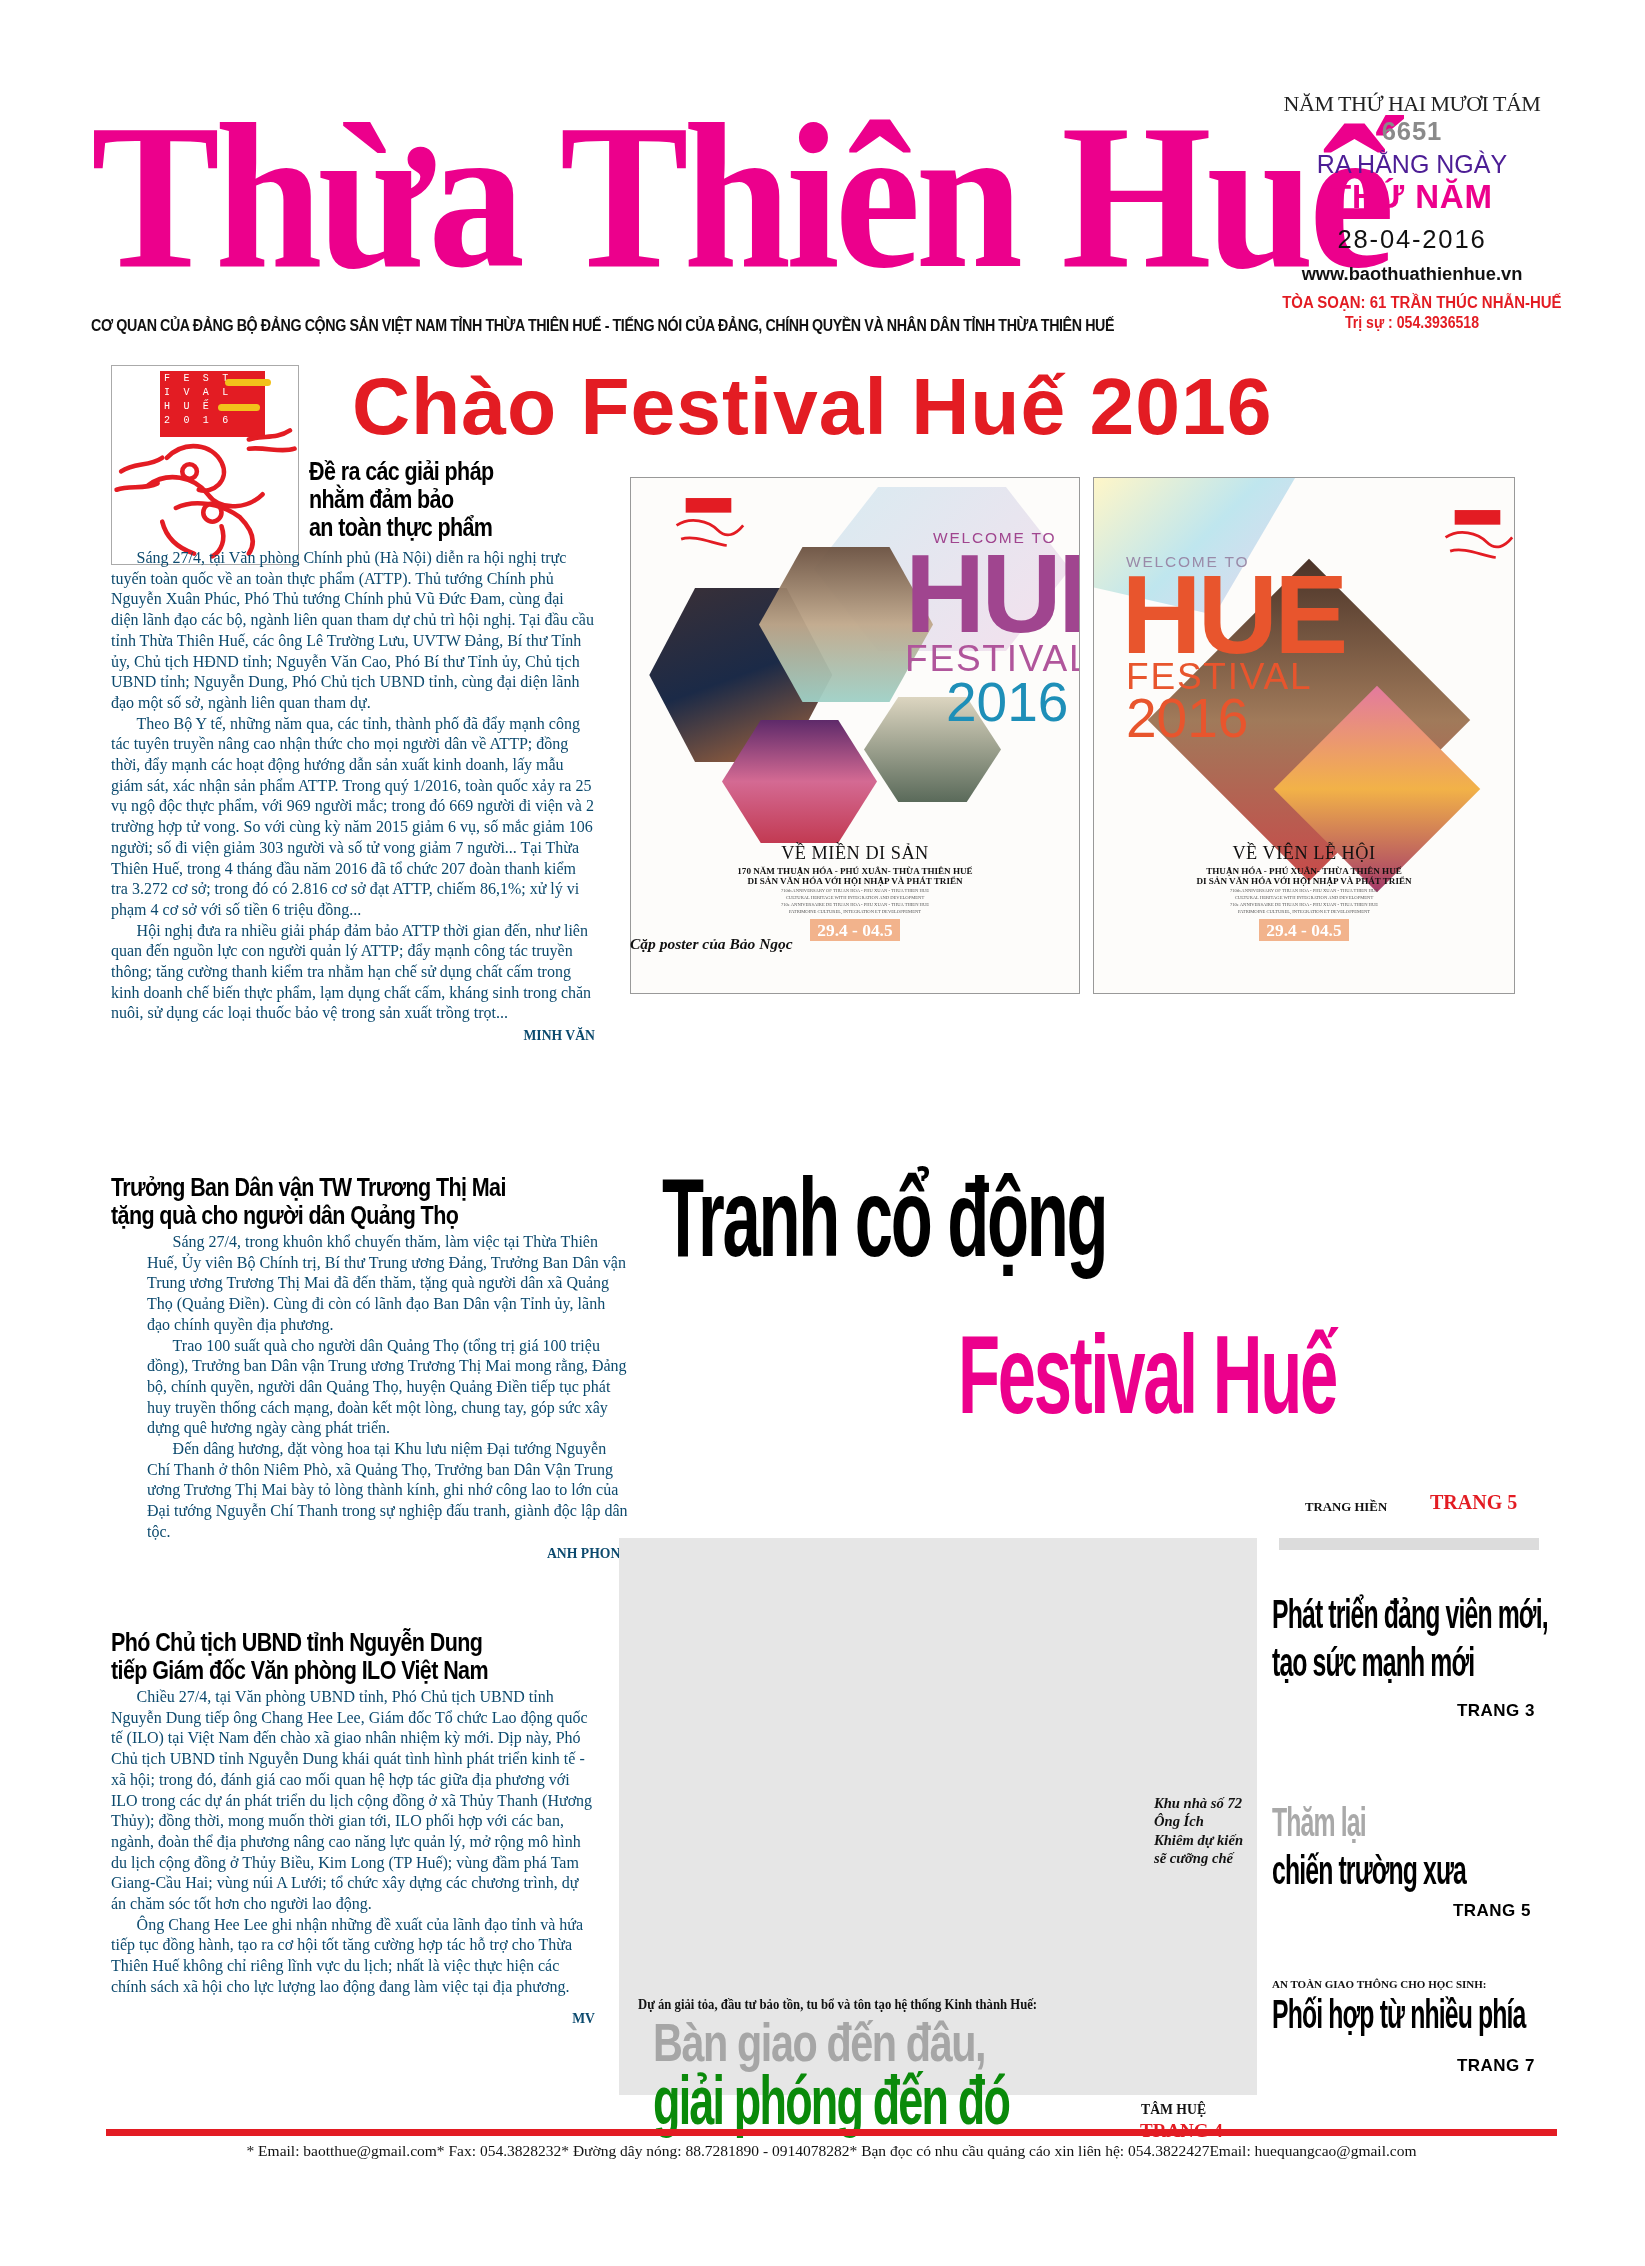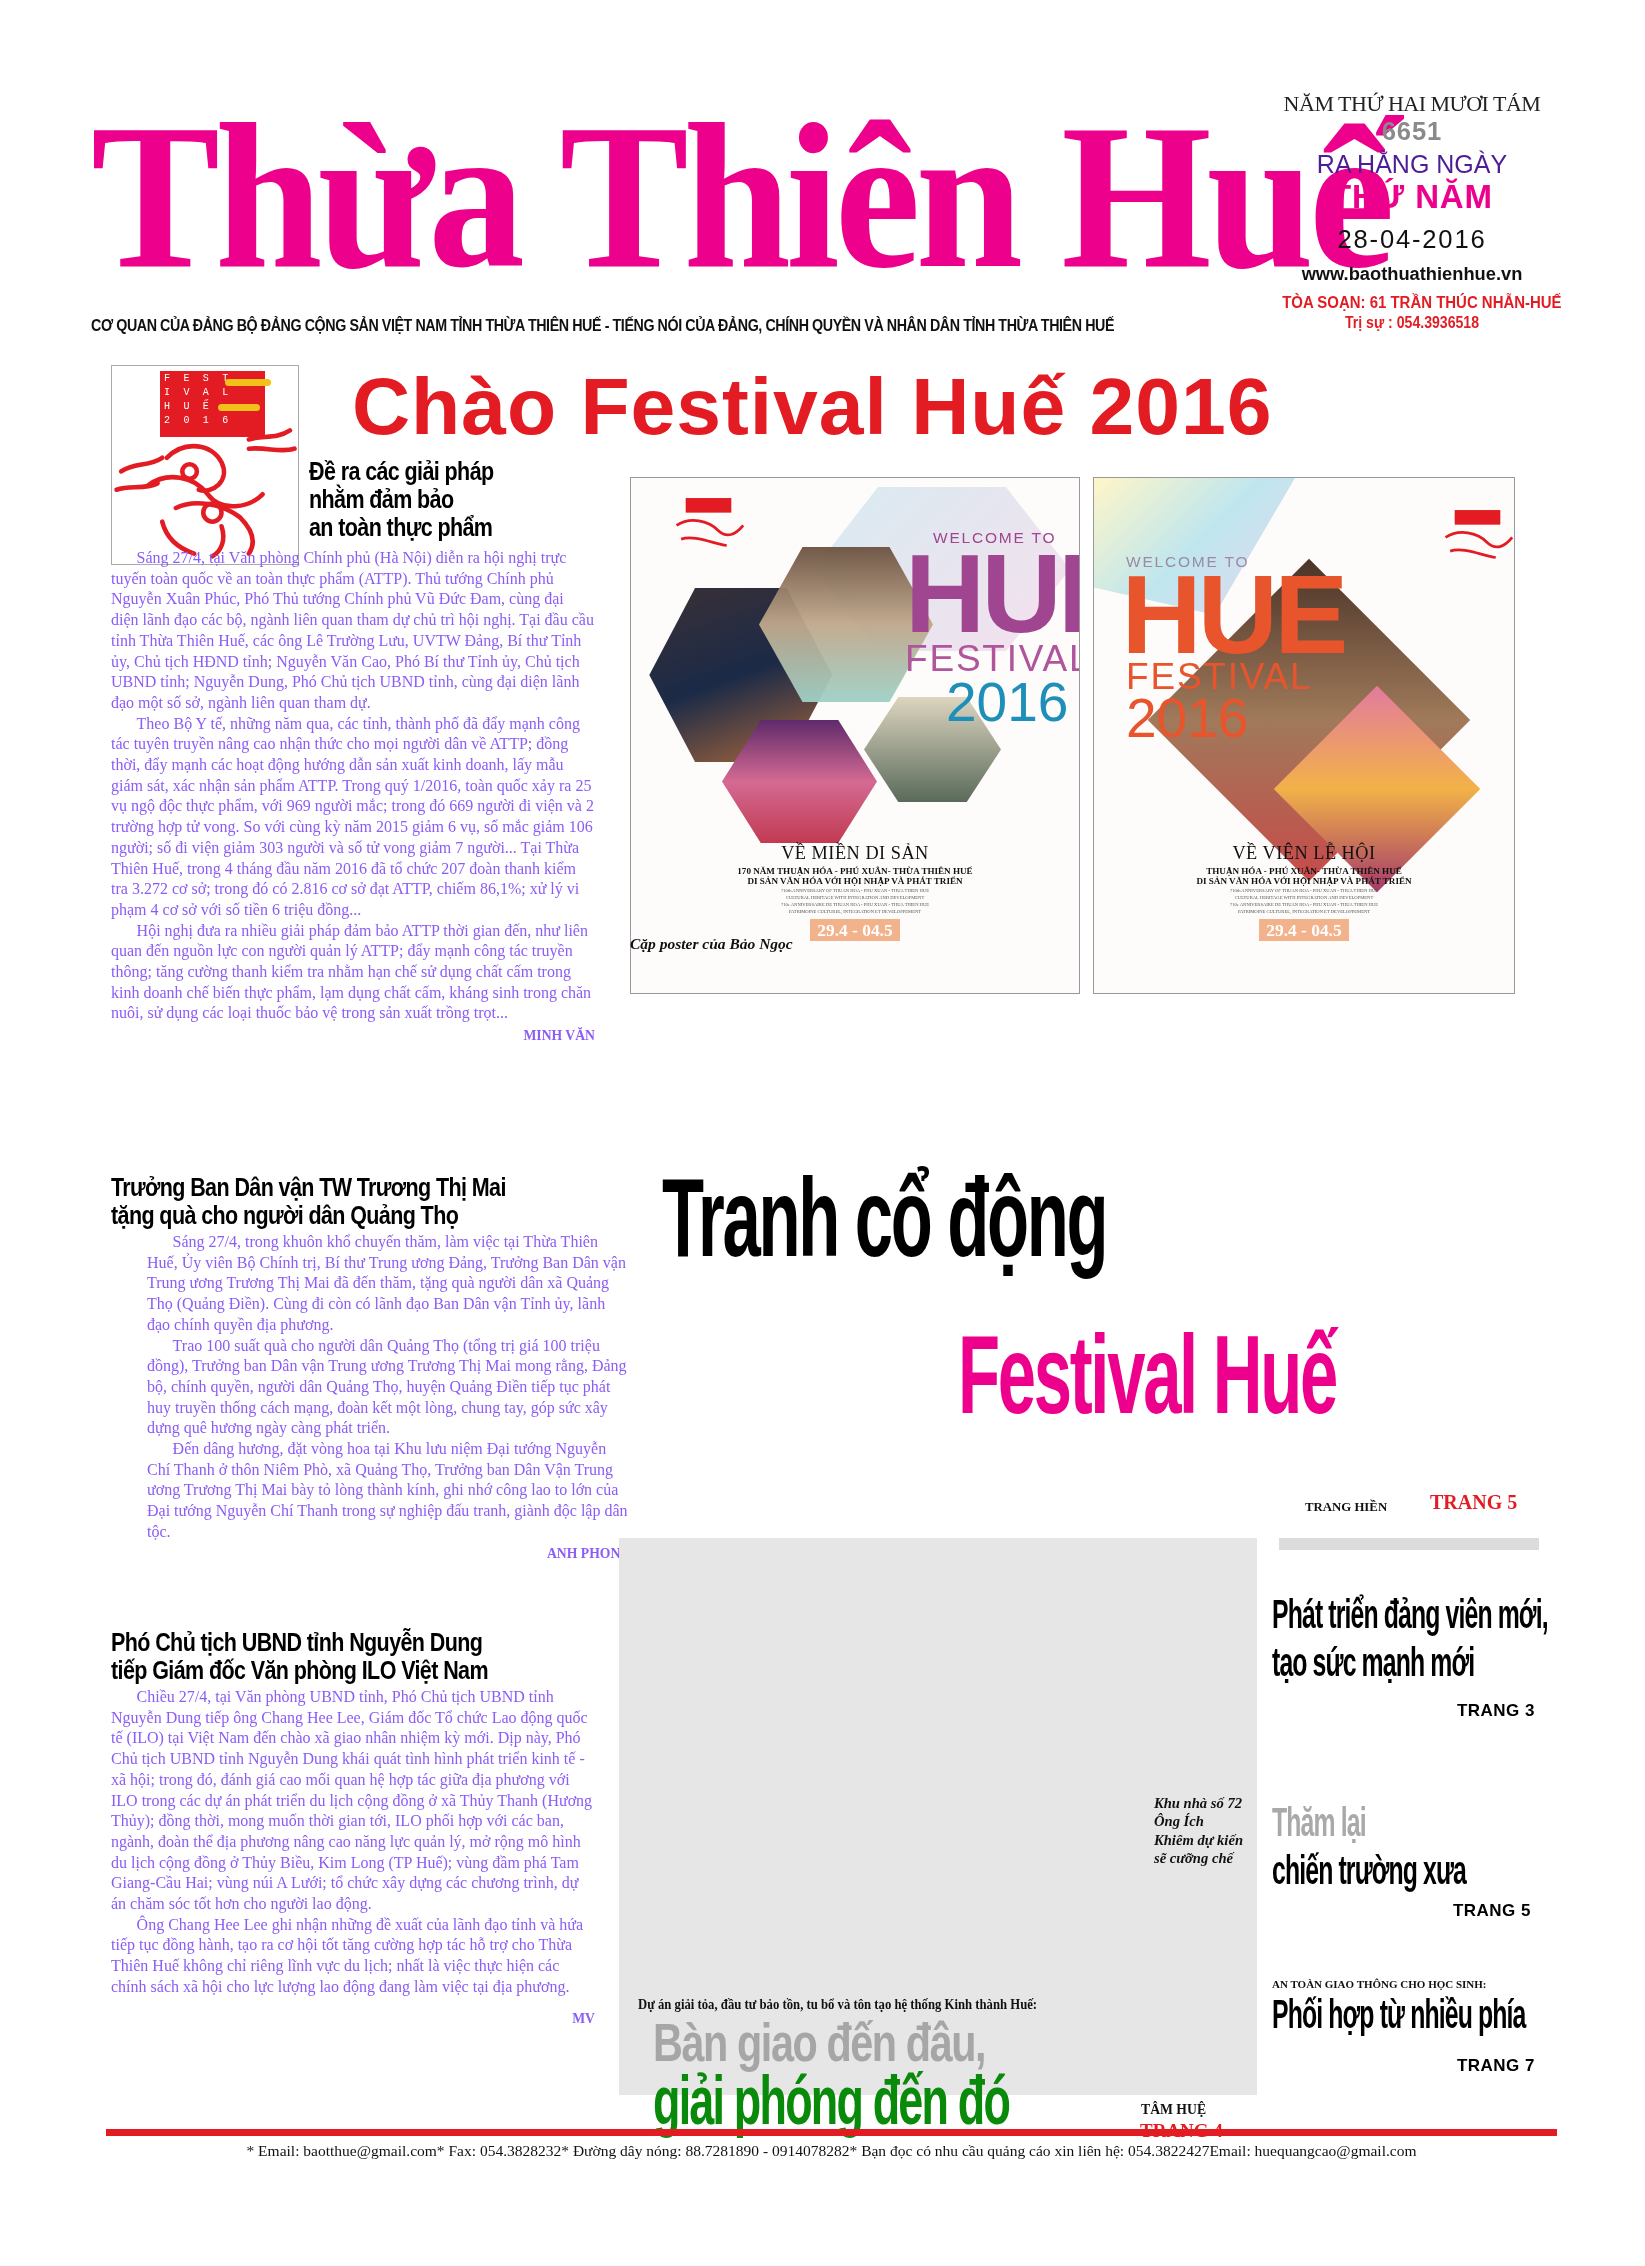--- a/index.html
+++ b/index.html
@@ -32,21 +32,21 @@
   .logo-bar { position: absolute; background: #f2c21b; border-radius: 7.3px; height: 7.3px; }
 
   
   .festival-title { left: 352px; top: 361px; width: 1206px; font-family: "Liberation Sans", sans-serif; font-weight: 900;
     font-size: 79px; color: #e31c23; line-height: 91px; letter-spacing: 0.9px; white-space: nowrap; transform: scaleX(1.02); transform-origin: left; }
 
   
   .col-left { left: 111px; width: 484px; }
   .art-headline { font-family: "Liberation Sans", sans-serif; font-weight: bold; font-size: 25px; line-height: 28px; color: #000;
     letter-spacing: -0.7px; transform: scaleX(0.86); transform-origin: left; width: 567px; }
-  .art-body { font-family: "Liberation Serif", serif; font-size: 16px; line-height: 20.7px; color: #8b5cf6; text-align: left; }
+  .art-body { font-family: "Liberation Serif", serif; font-size: 16px; line-height: 20.7px; color: #0c4a6e; text-align: left; }
   .art-body p { text-indent: 25.6px; }
   .byline { font-family: "Liberation Serif", serif; font-weight: bold; font-size: 13.7px; text-align: right; margin-top: 1.8px; }
 
   
   .posters { left: 630px; top: 477px; width: 925px; height: 450px; }
   .poster { position: absolute; top: 0; height: 517px; border: 0.9px solid #999; overflow: hidden; background: #fdfcfa; }
   .poster-left { left: 0; width: 450px; }
   .poster-right { left: 463px; width: 422px; }
   .poster-welcome { position: absolute; font-family: "Liberation Sans", sans-serif; font-weight: 300; font-size: 15.5px; letter-spacing: 1.8px; }
   .poster-hue { position: absolute; font-family: "Liberation Sans", sans-serif; font-weight: bold; font-size: 111px; line-height: 101px; letter-spacing: -3.7px; }

